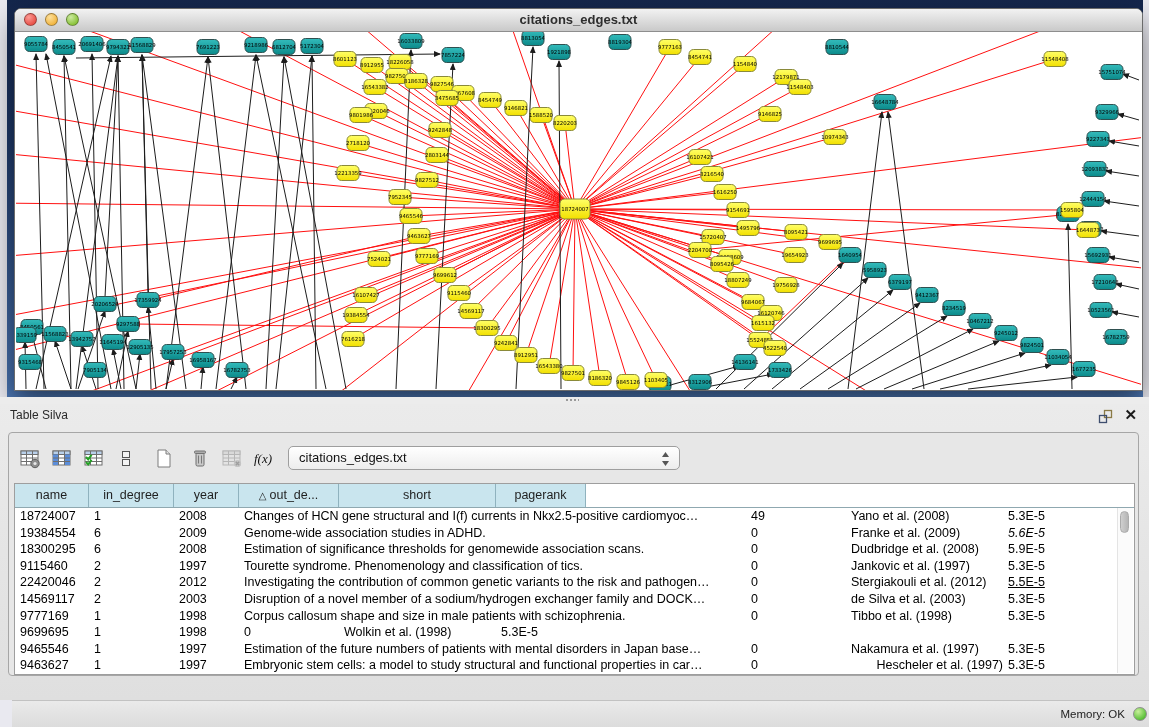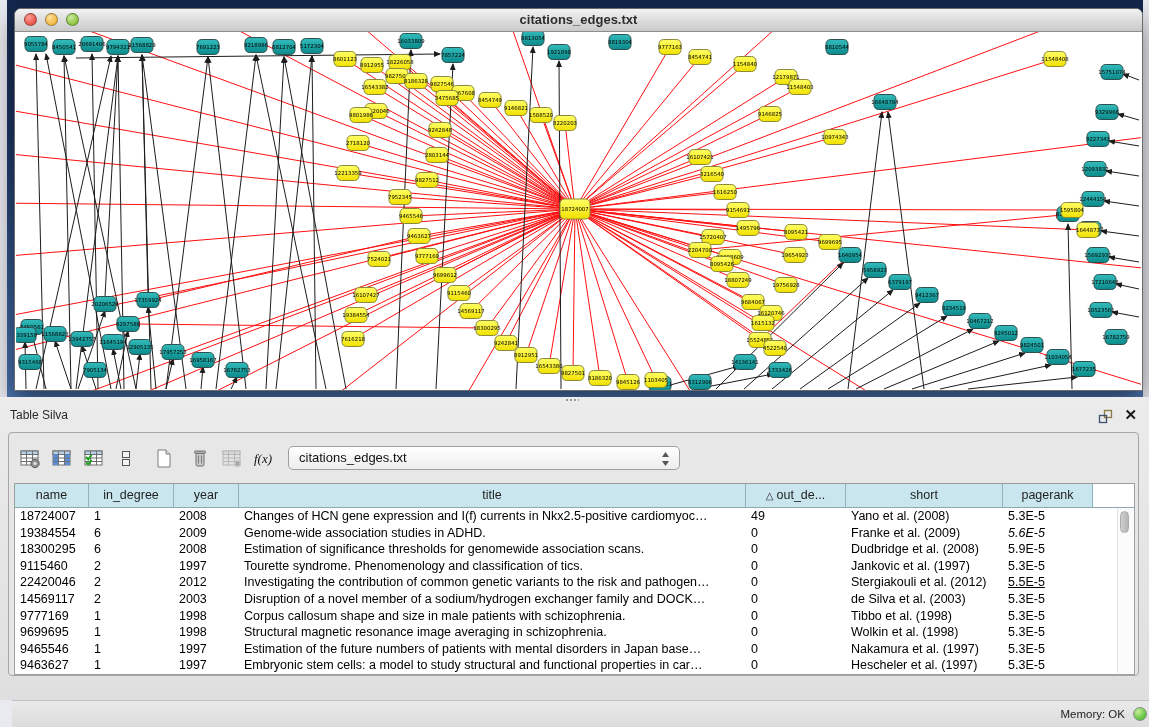--- a/index.html
+++ b/index.html
@@ -915,32 +915,31 @@
           <path d="M4.5,15 L8,10 L1,10 Z" fill="#555"></path>
         </svg>
       </span>
     </div>
 
     <div id="data-table">
       <div id="table-header">
           <div class="hcell" style="width: 74px;">name</div>
           <div class="hcell" style="width: 85px;">in_degree</div>
           <div class="hcell" style="width: 65px;">year</div>
-          <div class="hcell" style="width: 507px;">title</div>
           <div class="hcell" style="width: 100px;"><span class="sort">△</span>out_de...</div>
           <div class="hcell" style="width: 157px;">short</div>
           <div class="hcell" style="width: 90px;">pagerank</div>
           <div style="flex: 1 1 0%; background: rgb(255, 255, 255);"></div>
         </div>
       <div id="table-body">
           <div class="trow">
             <div class="tcell" style="width: 74px;">18724007</div>
             <div class="tcell" style="width: 85px;">1</div>
             <div class="tcell" style="width: 65px;">2008</div>
-            <div class="tcell" style="width: 507px;">Changes of HCN gene expression and I(f) currents in Nkx2.5-positive cardiomyoc…</div>
+            <div class="tcell" style="width: 507px;">Changes of HCN gene structural and I(f) currents in Nkx2.5-positive cardiomyoc…</div>
             <div class="tcell" style="width: 100px;">49</div>
             <div class="tcell" style="width: 157px;">Yano et al. (2008)</div>
             <div class="tcell" style="width: 90px;">5.3E-5</div>
           </div>
           <div class="trow">
             <div class="tcell" style="width: 74px;">19384554</div>
             <div class="tcell" style="width: 85px;">6</div>
             <div class="tcell" style="width: 65px;">2009</div>
             <div class="tcell" style="width: 507px;">Genome-wide association studies in ADHD.</div>
             <div class="tcell" style="width: 100px;">0</div>
@@ -989,41 +988,40 @@
             <div class="tcell" style="width: 65px;">1998</div>
             <div class="tcell" style="width: 507px;">Corpus callosum shape and size in male patients with schizophrenia.</div>
             <div class="tcell" style="width: 100px;">0</div>
             <div class="tcell" style="width: 157px;">Tibbo et al. (1998)</div>
             <div class="tcell" style="width: 90px;">5.3E-5</div>
           </div>
           <div class="trow">
             <div class="tcell" style="width: 74px;">9699695</div>
             <div class="tcell" style="width: 85px;">1</div>
             <div class="tcell" style="width: 65px;">1998</div>
-            <div class="tcell" style="width: 507px;">Structural magnetic resonance image averaging in schizophrenia.</div>
             <div class="tcell" style="width: 100px;">0</div>
             <div class="tcell" style="width: 157px;">Wolkin et al. (1998)</div>
             <div class="tcell" style="width: 90px;">5.3E-5</div>
           </div>
           <div class="trow">
             <div class="tcell" style="width: 74px;">9465546</div>
             <div class="tcell" style="width: 85px;">1</div>
             <div class="tcell" style="width: 65px;">1997</div>
             <div class="tcell" style="width: 507px;">Estimation of the future numbers of patients with mental disorders in Japan base…</div>
             <div class="tcell" style="width: 100px;">0</div>
             <div class="tcell" style="width: 157px;">Nakamura et al. (1997)</div>
             <div class="tcell" style="width: 90px;">5.3E-5</div>
           </div>
           <div class="trow">
             <div class="tcell" style="width: 74px;">9463627</div>
             <div class="tcell" style="width: 85px;">1</div>
             <div class="tcell" style="width: 65px;">1997</div>
             <div class="tcell" style="width: 507px;">Embryonic stem cells: a model to study structural and functional properties in car…</div>
             <div class="tcell" style="width: 100px;">0</div>
-            <div class="tcell" style="width: 157px;">Hescheler et al. (1997)</div>
+            <div class="tcell" style="width: 157px; text-align: right;">Hescheler et al. (1997)</div>
             <div class="tcell" style="width: 90px;">5.3E-5</div>
           </div>
         </div>
       <div id="vscroll">
         <div id="vthumb"></div>
       </div>
     </div>
 
     <div id="tabs-row">
       <div id="tab-group">

